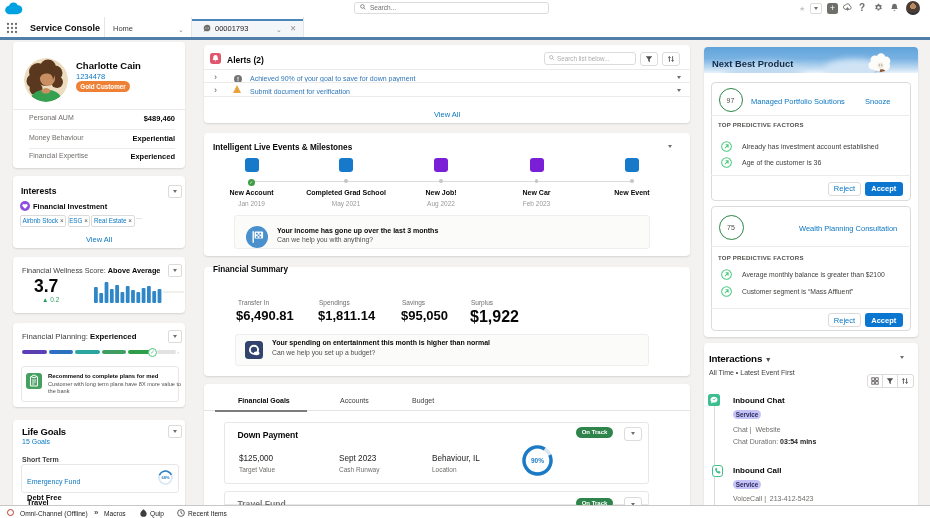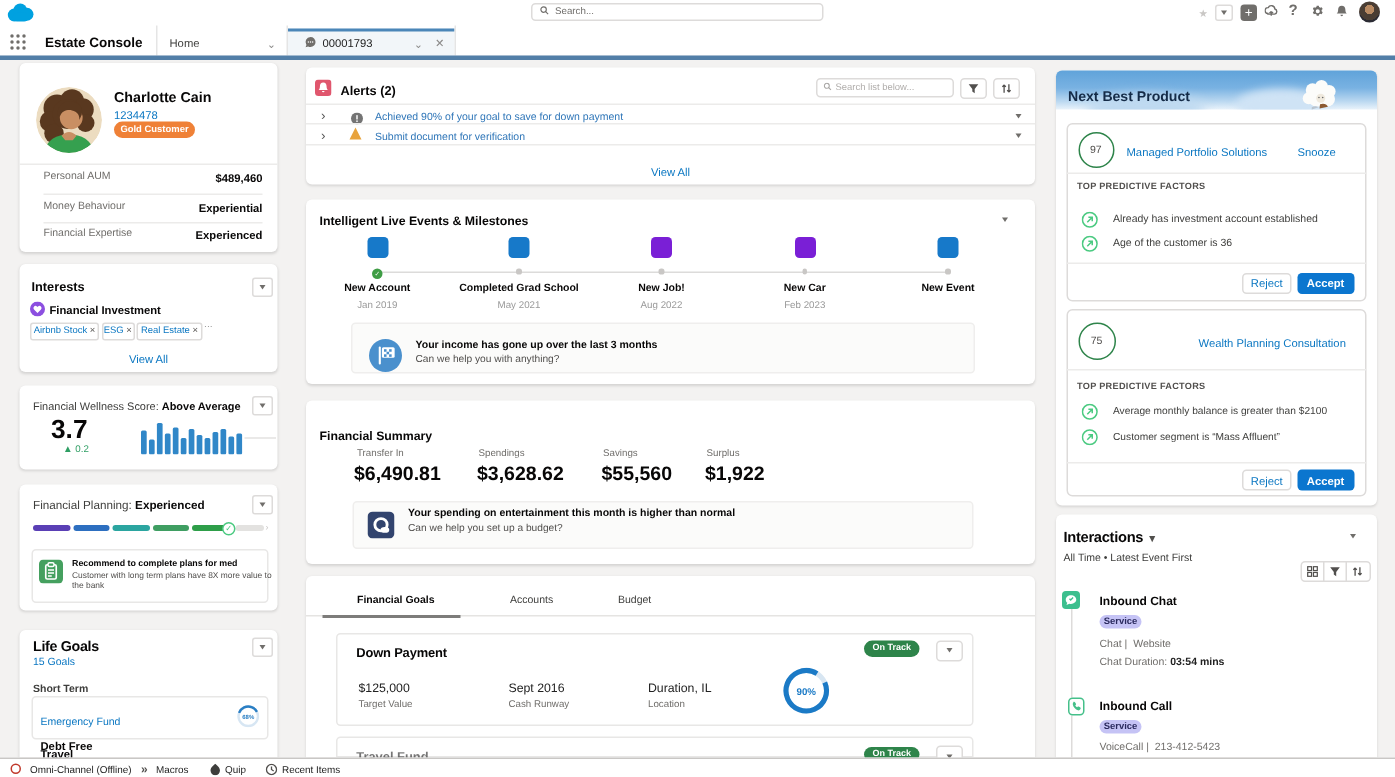--- a/index.html
+++ b/index.html
@@ -59,21 +59,21 @@
       <circle cx="6" cy="2" r="1.15"></circle>
       <circle cx="10" cy="2" r="1.15"></circle>
       <circle cx="2" cy="6" r="1.15"></circle>
       <circle cx="6" cy="6" r="1.15"></circle>
       <circle cx="10" cy="6" r="1.15"></circle>
       <circle cx="2" cy="10" r="1.15"></circle>
       <circle cx="6" cy="10" r="1.15"></circle>
       <circle cx="10" cy="10" r="1.15"></circle>
     </g>
 </svg>
-<div class="abs" style="left:30px;top:23px;font-size:9px;font-weight:bold;color:#080707;">Estate Console</div>
+<div class="abs" style="left:30px;top:23px;font-size:9px;font-weight:bold;color:#080707;">Service Console</div>
 <div class="abs" style="left:104px;top:17px;width:1px;height:20px;background:#e5e5e5;"></div>
 <div class="abs" style="left:113px;top:24px;font-size:7.5px;color:#3e3e3c;">Home</div>
 <div class="abs" style="left:178px;top:25.5px;font-size:7px;color:#8b8a89;">⌄</div>
 <div class="abs" style="left:191px;top:17px;width:1px;height:20px;background:#e5e5e5;"></div>
 <div class="abs" style="left:192px;top:19px;width:111px;height:18px;background:#f2f6f9;border-top:2.5px solid #4b86b8;"></div>
 <svg class="abs" style="left:203px;top:24px;" width="8" height="8" viewBox="0 0 10 10">
     <path fill="#706e6b" d="M5 .8A4.2 4.2 0 0 1 9.2 5 4.2 4.2 0 0 1 5 9.2c-.7 0-1.4-.2-2-.5L.9 9.3l.7-1.9A4.2 4.2 0 0 1 5 .8z"></path>
     <g fill="#fff">
       <circle cx="3.2" cy="5" r=".6"></circle>
       <circle cx="5" cy="5" r=".6"></circle>
@@ -303,29 +303,29 @@
       <rect x="13.4" y="6.8" width="1.7" height="1.7"></rect>
       <rect x="11.7" y="8.5" width="1.7" height="1.7"></rect>
       <rect x="10" y="10.2" width="1.7" height="1.7"></rect>
       <rect x="13.4" y="10.2" width="1.7" height="1.7"></rect>
     </g>
   </svg>
 <div class="abs" style="left:277px;top:227px;font-size:7px;font-weight:bold;color:#080707;">Your income has gone up over the last 3 months</div>
 <div class="abs" style="left:277px;top:236px;font-size:6.8px;color:#514f4d;">Can we help you with anything?</div>
 
 <div class="card" style="left:204px;top:267px;width:486px;height:109px;"></div>
-<div class="abs" style="left:213px;top:286px;font-size:8.2px;font-weight:bold;color:#080707;">Financial Summary</div>
+<div class="abs" style="left:213px;top:265px;font-size:8.2px;font-weight:bold;color:#080707;">Financial Summary</div>
 <div class="abs gray" style="left:238px;top:299px;font-size:6.5px;">Transfer In</div>
 <div class="abs" style="left:236px;top:308px;font-size:13px;font-weight:bold;color:#080707;">$6,490.81</div>
 <div class="abs gray" style="left:319px;top:299px;font-size:6.5px;">Spendings</div>
-<div class="abs" style="left:318px;top:308px;font-size:13px;font-weight:bold;color:#080707;">$3,628.62</div>
+<div class="abs" style="left:318px;top:308px;font-size:13px;font-weight:bold;color:#080707;">$1,811.14</div>
 <div class="abs gray" style="left:402px;top:299px;font-size:6.5px;">Savings</div>
-<div class="abs" style="left:401px;top:308px;font-size:13px;font-weight:bold;color:#080707;">$55,560</div>
+<div class="abs" style="left:401px;top:308px;font-size:13px;font-weight:bold;color:#080707;">$95,050</div>
 <div class="abs gray" style="left:471px;top:299px;font-size:6.5px;">Surplus</div>
-<div class="abs" style="left:470px;top:308px;font-size:13px;font-weight:bold;color:#080707;">$1,922</div>
+<div class="abs" style="left:470px;top:308px;font-size:16px;font-weight:bold;color:#080707;">$1,922</div>
 <div class="abs" style="left:235px;top:334px;width:414px;height:32px;background:#fbfbfa;border:1px solid #efeeed;border-radius:3px;box-sizing:border-box;"></div>
 <svg class="abs" style="left:245px;top:341px;" width="18" height="18" viewBox="0 0 18 18">
     <rect width="18" height="18" rx="3.5" fill="#32446e"></rect>
     <circle cx="9" cy="8.8" r="4.1" fill="none" stroke="#fff" stroke-width="1.9"></circle>
     <path d="M9 8.8 13.5 12.8 9 12.8z" fill="#32446e"></path>
     <ellipse cx="11.6" cy="12.3" rx="2.9" ry="1.9" fill="#fff"></ellipse>
   </svg>
 <div class="abs" style="left:272px;top:339px;font-size:7px;font-weight:bold;color:#080707;">Your spending on entertainment this month is higher than normal</div>
 <div class="abs" style="left:272px;top:348.5px;font-size:6.8px;color:#514f4d;">Can we help you set up a budget?</div>
 
@@ -336,23 +336,23 @@
 <div class="abs" style="left:204px;top:410px;width:486px;height:1px;background:#e5e4e2;"></div>
 <div class="abs" style="left:215px;top:409.5px;width:92px;height:2px;background:#7d7c7a;"></div>
 <div class="abs" style="left:224px;top:421.5px;width:425px;height:62px;border:1px solid #e8e7e6;border-radius:3px;box-sizing:border-box;background:#fff;"></div>
 <div class="abs" style="left:237.5px;top:430px;font-size:8.6px;font-weight:bold;letter-spacing:-.1px;color:#080707;">Down Payment</div>
 <div class="abs ctr" style="left:576px;top:427px;width:37px;height:10.5px;background:#2e844a;border-radius:6px;color:#fff;font-size:6px;font-weight:bold;">On Track</div>
 <div class="ib ctr" style="left:623.5px;top:426.5px;width:16px;height:12px;">
     <span class="caret"></span>
   </div>
 <div class="abs" style="left:239px;top:454px;font-size:8.2px;color:#222;text-align:right;">$125,000</div>
 <div class="abs gray" style="left:239px;top:465.5px;font-size:6.5px;">Target Value</div>
-<div class="abs" style="left:339px;top:454px;font-size:8.2px;color:#222;">Sept 2016</div>
+<div class="abs" style="left:339px;top:454px;font-size:8.2px;color:#222;">Sept 2023</div>
 <div class="abs gray" style="left:339px;top:465.5px;font-size:6.5px;">Cash Runway</div>
-<div class="abs" style="left:432px;top:454px;font-size:8.2px;color:#222;">Duration, IL</div>
+<div class="abs" style="left:432px;top:454px;font-size:8.2px;color:#222;">Behaviour, IL</div>
 <div class="abs gray" style="left:432px;top:465.5px;font-size:6.5px;">Location</div>
 <svg class="abs" style="left:522px;top:444.5px;" width="31" height="31" viewBox="0 0 31 31">
   <circle cx="15.5" cy="15.5" r="13.5" fill="none" stroke="#d8e6f2" stroke-width="3.4"></circle>
   <circle cx="15.5" cy="15.5" r="13.5" fill="none" stroke="#1b7ac6" stroke-width="3.4" stroke-dasharray="76.3 84.8" stroke-dashoffset="0" transform="rotate(-24 15.5 15.5)"></circle>
   <text x="15.5" y="18" font-size="6.5" fill="#1b7ac6" text-anchor="middle" font-family="Liberation Sans,sans-serif" font-weight="bold">90%</text>
 </svg>
 <div class="abs" style="left:224px;top:490.5px;width:425px;height:14.5px;border:1px solid #e8e7e6;border-radius:3px 3px 0 0;box-sizing:border-box;background:#fff;"></div>
 <div class="abs" style="left:237.5px;top:498.5px;font-size:8.6px;font-weight:bold;color:#080707;opacity:.55;">Travel Fund</div>
 <div class="abs ctr" style="left:576px;top:497.5px;width:37px;height:10.5px;background:#2e844a;border-radius:6px;color:#fff;font-size:6px;font-weight:bold;">On Track</div>
 <div class="ib ctr" style="left:623.5px;top:497px;width:16px;height:12px;">

